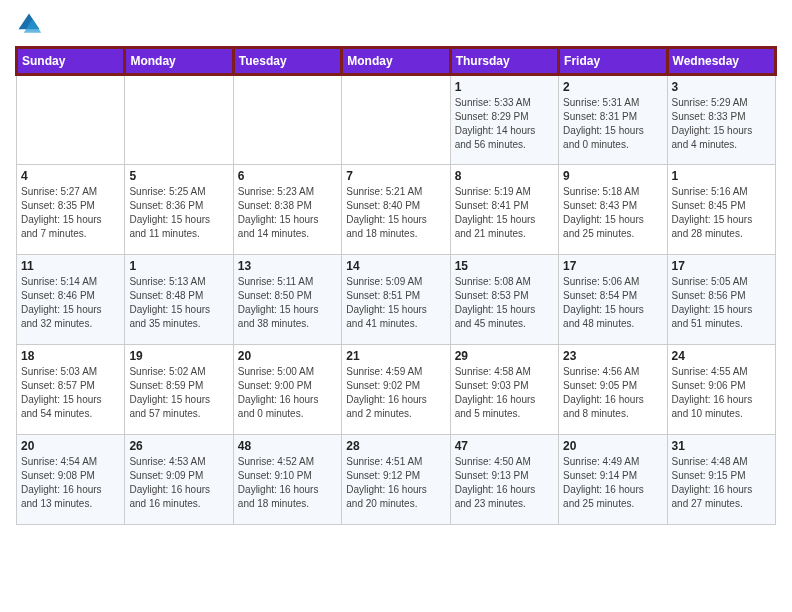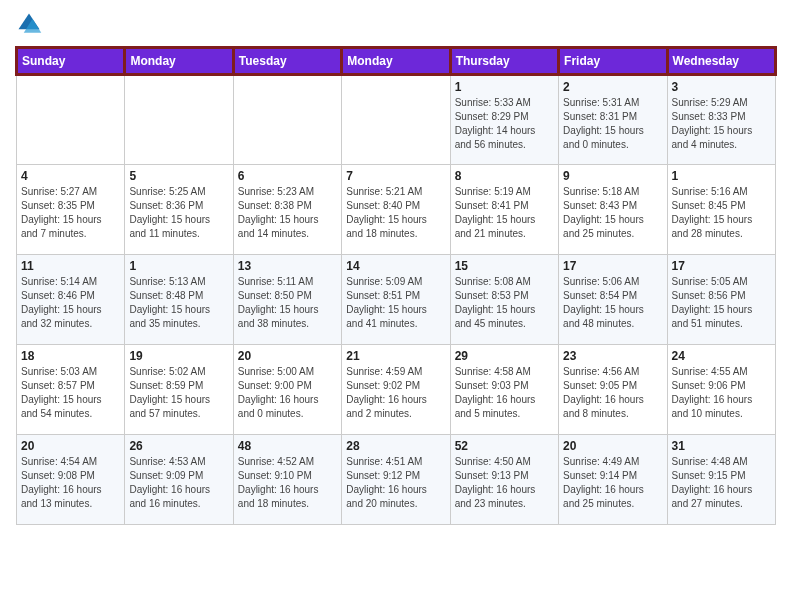--- a/index.html
+++ b/index.html
@@ -248,21 +248,21 @@
         </td>
         <td>
           <div class="day-num">48</div>
           <div class="day-info">Sunrise: 4:52 AM<br>Sunset: 9:10 PM<br>Daylight: 16 hours and 18 minutes.</div>
         </td>
         <td>
           <div class="day-num">28</div>
           <div class="day-info">Sunrise: 4:51 AM<br>Sunset: 9:12 PM<br>Daylight: 16 hours and 20 minutes.</div>
         </td>
         <td>
-          <div class="day-num">52</div>
+          <div class="day-num">47</div>
           <div class="day-info">Sunrise: 4:50 AM<br>Sunset: 9:13 PM<br>Daylight: 16 hours and 23 minutes.</div>
         </td>
         <td>
           <div class="day-num">20</div>
           <div class="day-info">Sunrise: 4:49 AM<br>Sunset: 9:14 PM<br>Daylight: 16 hours and 25 minutes.</div>
         </td>
         <td>
           <div class="day-num">31</div>
           <div class="day-info">Sunrise: 4:48 AM<br>Sunset: 9:15 PM<br>Daylight: 16 hours and 27 minutes.</div>
         </td>

